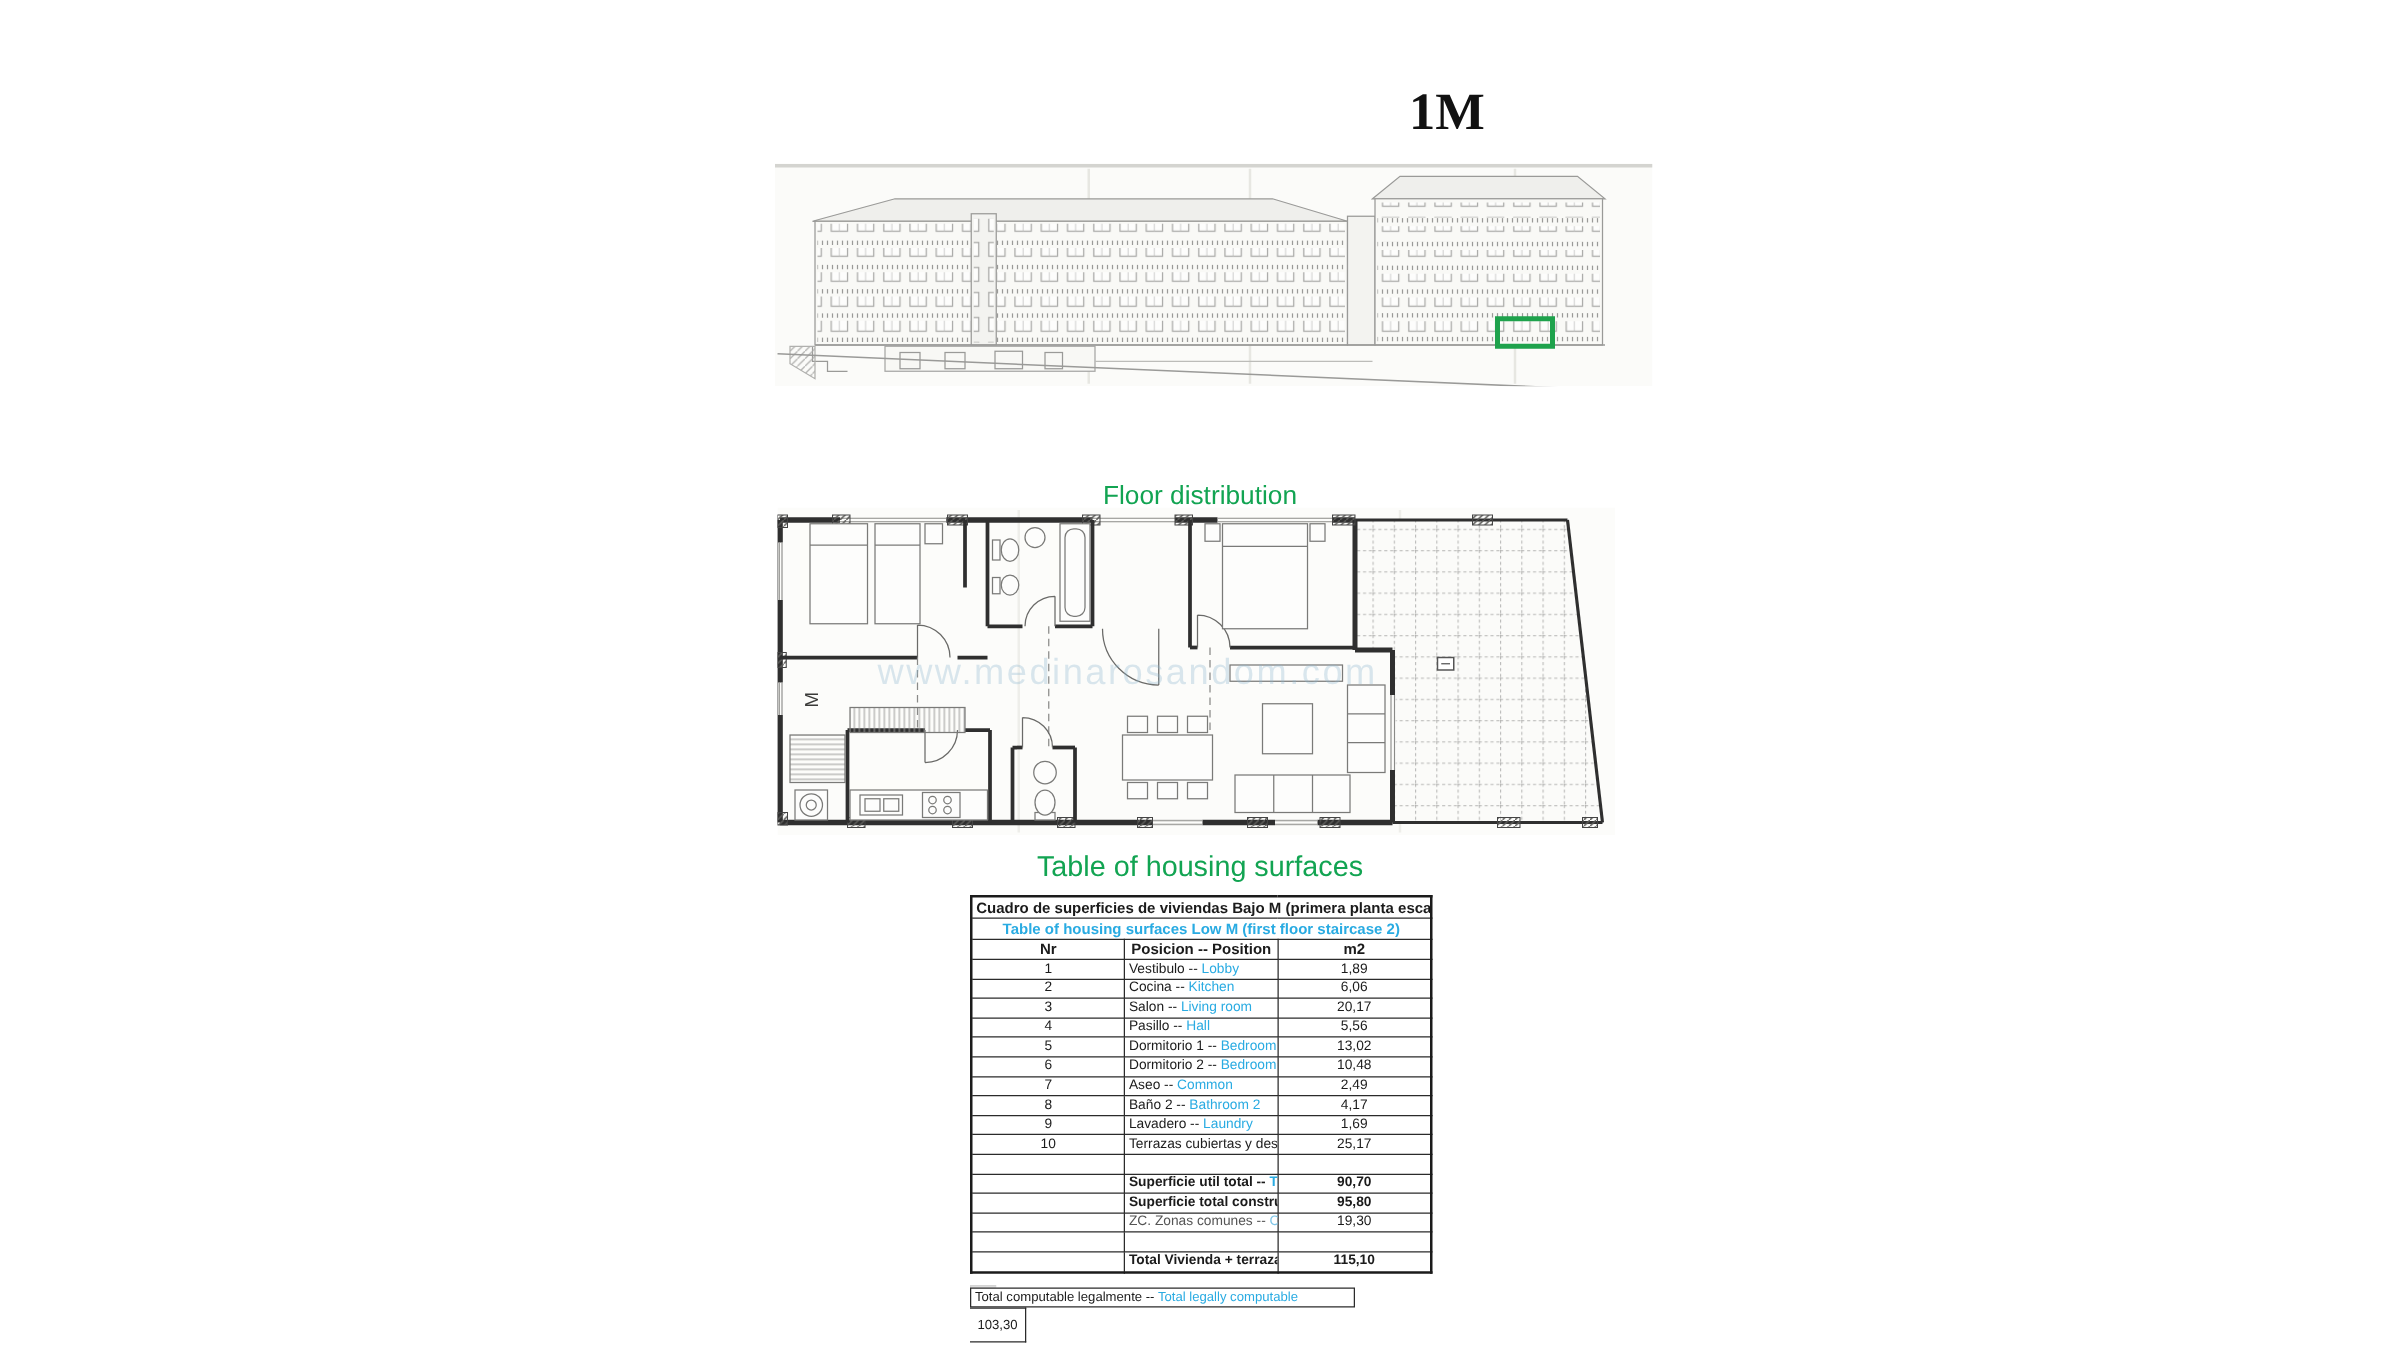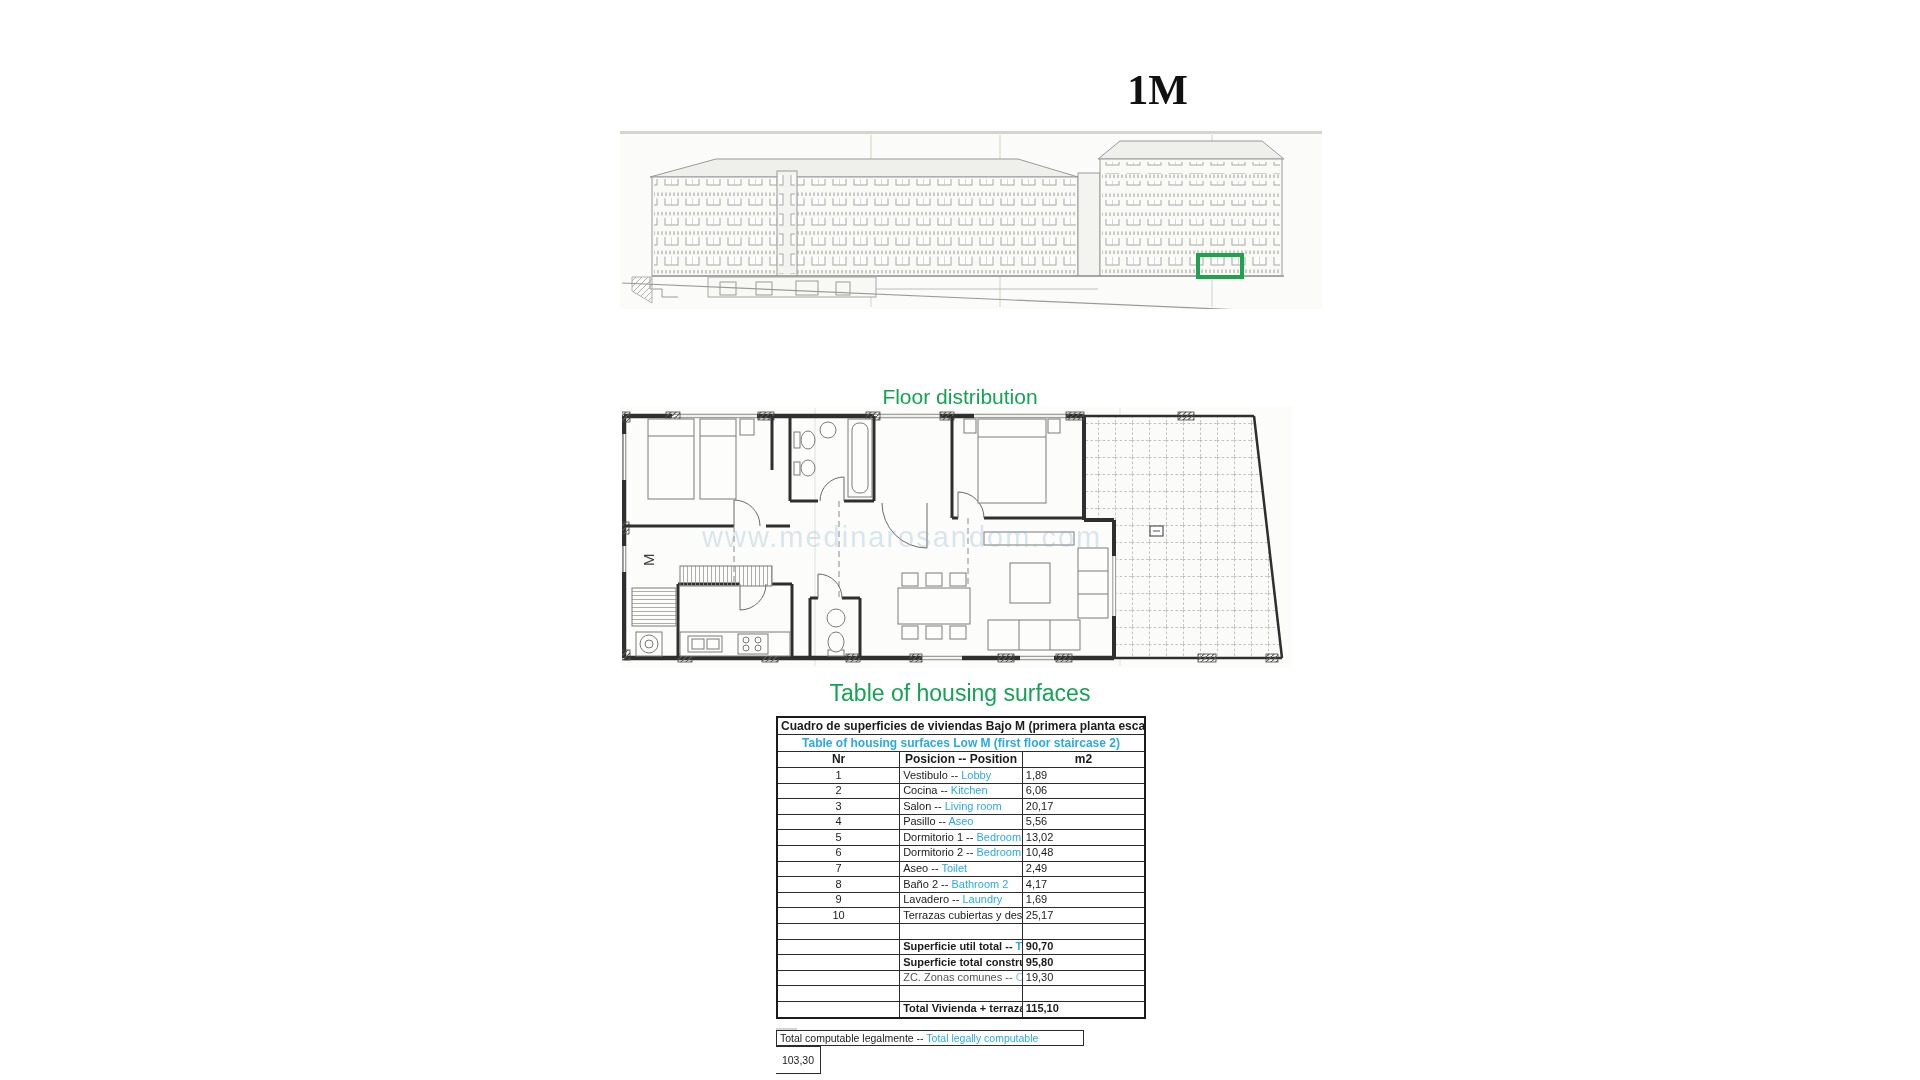--- a/index.html
+++ b/index.html
@@ -16,21 +16,21 @@
 
   
   #table-wrap{left:776px;top:716px;width:372px;}
   table.surf{border-collapse:collapse;width:370px;table-layout:fixed;
              font-size:11px;color:#1b1b1b;}
   table.surf td{border:1px solid #2b2b2b;padding:0 3px;height:14.6px;line-height:1.05;
                 overflow:hidden;white-space:nowrap;}
   table.surf{border:2px solid #1b1b1b;}
   td.c-nr{width:18px;text-align:center;}
   td.c-pos{width:302px;text-align:left;}
-  td.c-m2{width:38px;text-align:left;}
+  td.c-m2{width:38px;text-align:center;}
   tr.t-title td{font-weight:bold;font-size:12px;text-align:center;height:16px;}
   tr.t-title-en td{color:#29abe2;}
   tr.t-head td{font-weight:bold;font-size:12px;text-align:center;height:15px;}
   tr.t-head td.c-m2{text-align:center;}
   .en{color:#29abe2;}
   .es{color:#1b1b1b;}
   tr.bold td{font-weight:bold;}
   td.ghost{border-color:#cfcfcf;}
   tr.muted .es{color:#555;}
   tr.muted .en{color:#7fc6e8;}
@@ -339,36 +339,36 @@
         <td class="c-pos"><span class="es">Cocina --  </span><span class="en">Kitchen</span></td>
         <td class="c-m2">6,06</td>
       </tr>
       <tr>
         <td class="c-nr">3</td>
         <td class="c-pos"><span class="es">Salon -- </span><span class="en">Living room</span></td>
         <td class="c-m2">20,17</td>
       </tr>
       <tr>
         <td class="c-nr">4</td>
-        <td class="c-pos"><span class="es">Pasillo -- </span><span class="en">Aseo</span></td>
+        <td class="c-pos"><span class="es">Pasillo -- </span><span class="en">Hall</span></td>
         <td class="c-m2">5,56</td>
       </tr>
       <tr>
         <td class="c-nr">5</td>
         <td class="c-pos"><span class="es">Dormitorio 1 -- </span><span class="en">Bedroom 1</span></td>
         <td class="c-m2">13,02</td>
       </tr>
       <tr>
         <td class="c-nr">6</td>
         <td class="c-pos"><span class="es">Dormitorio 2 -- </span><span class="en">Bedroom 2</span></td>
         <td class="c-m2">10,48</td>
       </tr>
       <tr>
         <td class="c-nr">7</td>
-        <td class="c-pos"><span class="es">Aseo -- </span><span class="en">Toilet</span></td>
+        <td class="c-pos"><span class="es">Aseo -- </span><span class="en">Common</span></td>
         <td class="c-m2">2,49</td>
       </tr>
       <tr>
         <td class="c-nr">8</td>
         <td class="c-pos"><span class="es">Baño 2 -- </span><span class="en">Bathroom 2</span></td>
         <td class="c-m2">4,17</td>
       </tr>
       <tr>
         <td class="c-nr">9</td>
         <td class="c-pos"><span class="es">Lavadero -- </span><span class="en">Laundry</span></td>

